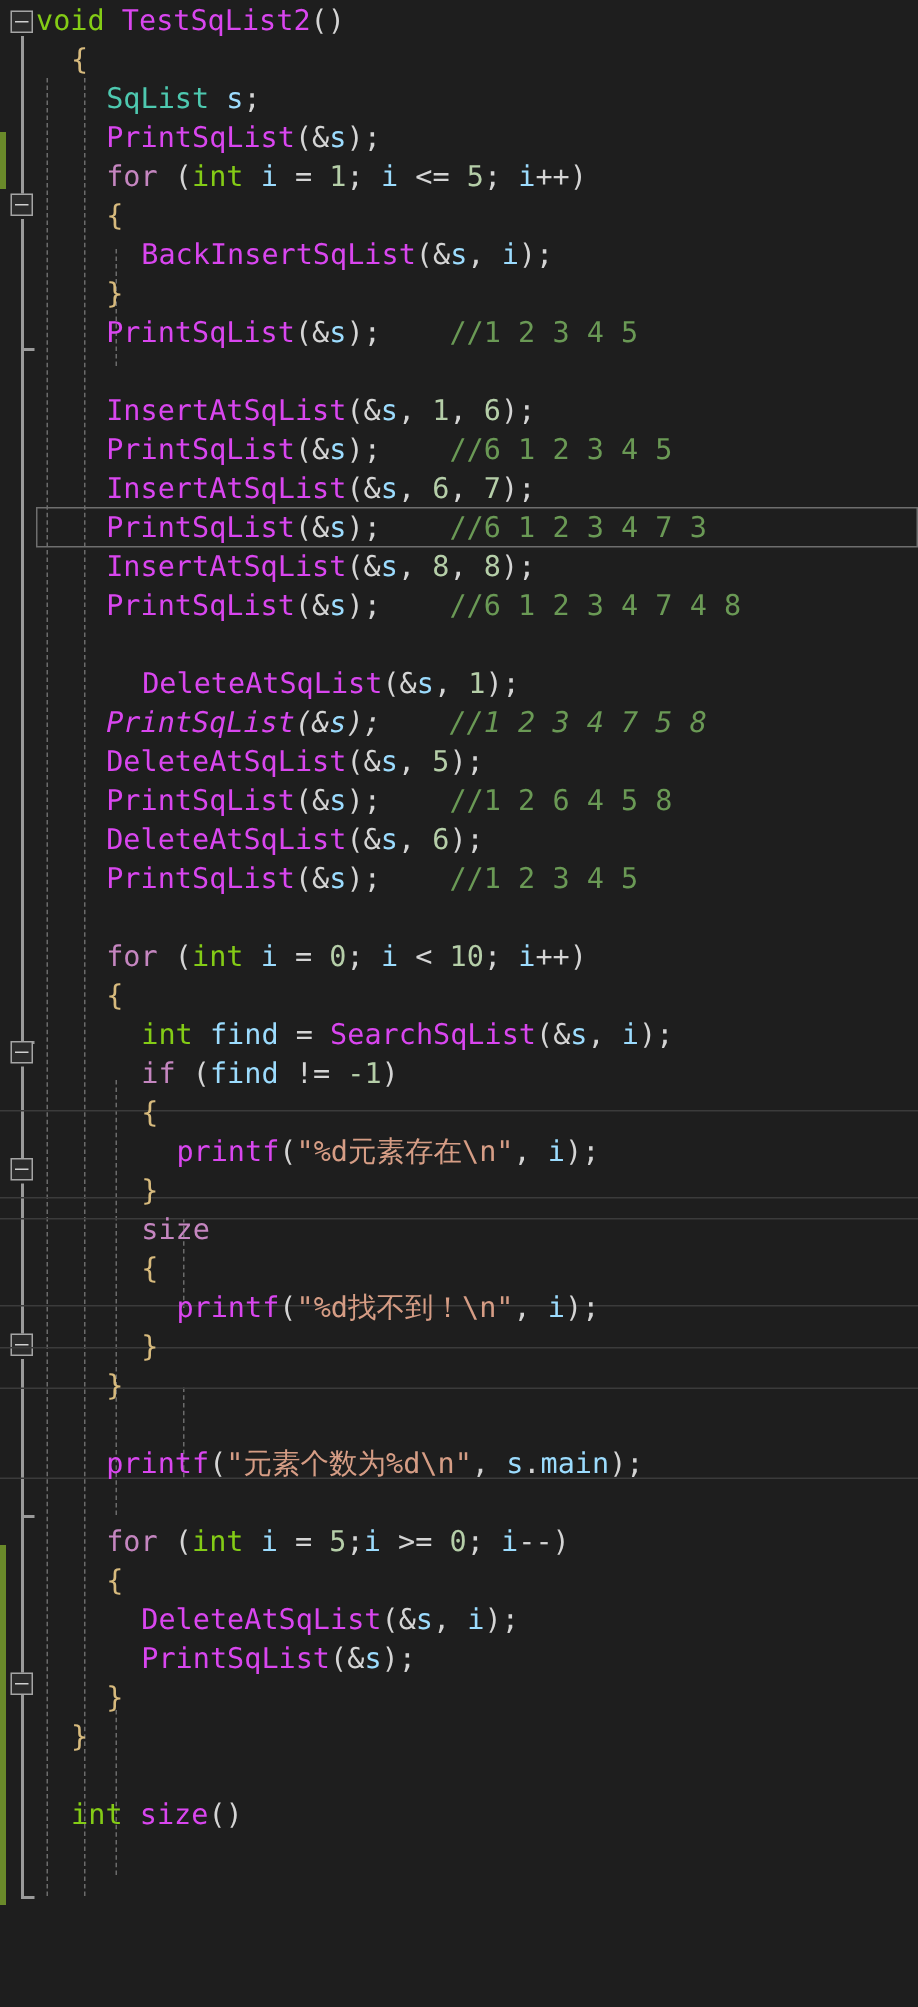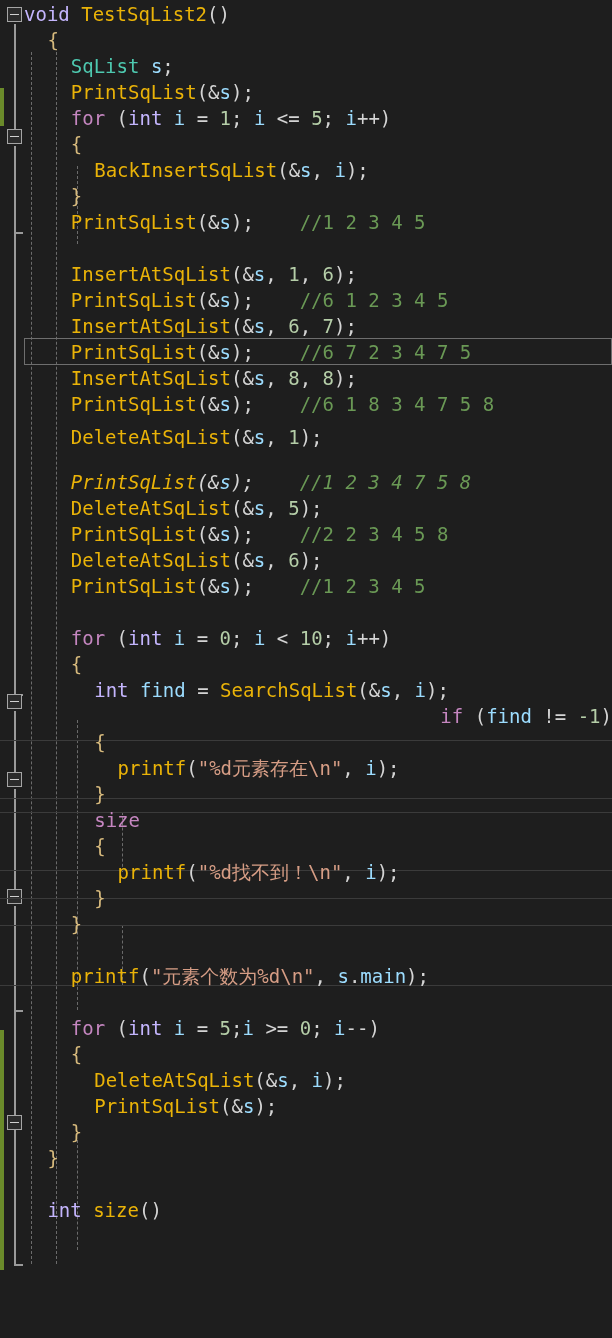--- a/index.html
+++ b/index.html
@@ -43,23 +43,23 @@
   .line{
     position:absolute;left:0;right:0;height:26px;
     line-height:26px;
     font-size:19px;
     white-space:pre;
     color:#d4d4d4;
     letter-spacing:0px;
   }
   .line .txt{display:inline-block;}
   .kw   {color:#c586c0;}   
-  .type {color:#c4b5fd;}   
+  .type {color:#84cc16;}   
   .cls  {color:#4ec9b0;}   
-  .fn   {color:#eab308;}   
+  .fn   {color:#d946ef;}   
   .var  {color:#9cdcfe;}   
   .num  {color:#b5cea8;}   
   .str  {color:#d69d85;}   
   .cmt  {color:#6a9955;}   
   .pun  {color:#d4d4d4;}   
   .brc  {color:#d7ba7d;}   
 </style>
 </head>
 <body>
 
@@ -117,35 +117,35 @@
       <div class="line" style="top: 79px;"><span style="display: inline-block; width: 70.8px;"></span><span class="txt fn">PrintSqList</span><span class="txt pun">(&amp;</span><span class="txt var">s</span><span class="txt pun">);</span></div>
       <div class="line" style="top: 105px;"><span style="display: inline-block; width: 70.8px;"></span><span class="txt kw">for</span><span class="txt pun"> (</span><span class="txt type">int</span><span class="txt pun"> </span><span class="txt var">i</span><span class="txt pun"> = </span><span class="txt num">1</span><span class="txt pun">; </span><span class="txt var">i</span><span class="txt pun"> &lt;= </span><span class="txt num">5</span><span class="txt pun">; </span><span class="txt var">i</span><span class="txt pun">++)</span></div>
       <div class="line" style="top: 131px;"><span style="display: inline-block; width: 70.8px;"></span><span class="txt brc">{</span></div>
       <div class="line" style="top: 157px;"><span style="display: inline-block; width: 94.2px;"></span><span class="txt fn">BackInsertSqList</span><span class="txt pun">(&amp;</span><span class="txt var">s</span><span class="txt pun">, </span><span class="txt var">i</span><span class="txt pun">);</span></div>
       <div class="line" style="top: 183px;"><span style="display: inline-block; width: 70.8px;"></span><span class="txt brc">}</span></div>
       <div class="line" style="top: 209px;"><span style="display: inline-block; width: 70.8px;"></span><span class="txt fn">PrintSqList</span><span class="txt pun">(&amp;</span><span class="txt var">s</span><span class="txt pun">);</span><span class="txt pun">    </span><span class="txt cmt">//1 2 3 4 5</span></div>
       <div class="line" style="top: 235px;"><span style="display: inline-block; width: 24px;"></span></div>
       <div class="line" style="top: 261px;"><span style="display: inline-block; width: 70.8px;"></span><span class="txt fn">InsertAtSqList</span><span class="txt pun">(&amp;</span><span class="txt var">s</span><span class="txt pun">, </span><span class="txt num">1</span><span class="txt pun">, </span><span class="txt num">6</span><span class="txt pun">);</span></div>
       <div class="line" style="top: 287px;"><span style="display: inline-block; width: 70.8px;"></span><span class="txt fn">PrintSqList</span><span class="txt pun">(&amp;</span><span class="txt var">s</span><span class="txt pun">);</span><span class="txt pun">    </span><span class="txt cmt">//6 1 2 3 4 5</span></div>
       <div class="line" style="top: 313px;"><span style="display: inline-block; width: 70.8px;"></span><span class="txt fn">InsertAtSqList</span><span class="txt pun">(&amp;</span><span class="txt var">s</span><span class="txt pun">, </span><span class="txt num">6</span><span class="txt pun">, </span><span class="txt num">7</span><span class="txt pun">);</span></div>
-      <div class="line" style="top: 339px;"><span style="display: inline-block; width: 70.8px;"></span><span class="txt fn">PrintSqList</span><span class="txt pun">(&amp;</span><span class="txt var">s</span><span class="txt pun">);</span><span class="txt pun">    </span><span class="txt cmt">//6 7 2 3 4 7 5</span></div>
+      <div class="line" style="top: 339px;"><span style="display: inline-block; width: 70.8px;"></span><span class="txt fn">PrintSqList</span><span class="txt pun">(&amp;</span><span class="txt var">s</span><span class="txt pun">);</span><span class="txt pun">    </span><span class="txt cmt">//6 1 2 3 4 7 3</span></div>
       <div class="line" style="top: 365px;"><span style="display: inline-block; width: 70.8px;"></span><span class="txt fn">InsertAtSqList</span><span class="txt pun">(&amp;</span><span class="txt var">s</span><span class="txt pun">, </span><span class="txt num">8</span><span class="txt pun">, </span><span class="txt num">8</span><span class="txt pun">);</span></div>
-      <div class="line" style="top: 391px;"><span style="display: inline-block; width: 70.8px;"></span><span class="txt fn">PrintSqList</span><span class="txt pun">(&amp;</span><span class="txt var">s</span><span class="txt pun">);</span><span class="txt pun">    </span><span class="txt cmt">//6 1 8 3 4 7 5 8</span></div>
+      <div class="line" style="top: 391px;"><span style="display: inline-block; width: 70.8px;"></span><span class="txt fn">PrintSqList</span><span class="txt pun">(&amp;</span><span class="txt var">s</span><span class="txt pun">);</span><span class="txt pun">    </span><span class="txt cmt">//6 1 2 3 4 7 4 8</span></div>
       <div class="line" style="top: 417px;"><span style="display: inline-block; width: 24px;"></span></div>
-      <div class="line" style="top: 424px;"><span style="display: inline-block; width: 70.8px;"></span><span class="txt fn">DeleteAtSqList</span><span class="txt pun">(&amp;</span><span class="txt var">s</span><span class="txt pun">, </span><span class="txt num">1</span><span class="txt pun">);</span></div>
+      <div class="line" style="top: 443px; padding-left: 24px;"><span style="display: inline-block; width: 70.8px;"></span><span class="txt fn">DeleteAtSqList</span><span class="txt pun">(&amp;</span><span class="txt var">s</span><span class="txt pun">, </span><span class="txt num">1</span><span class="txt pun">);</span></div>
       <div class="line" style="top: 469px; font-style: italic;"><span style="display: inline-block; width: 70.8px;"></span><span class="txt fn">PrintSqList</span><span class="txt pun">(&amp;</span><span class="txt var">s</span><span class="txt pun">);</span><span class="txt pun">    </span><span class="txt cmt">//1 2 3 4 7 5 8</span></div>
       <div class="line" style="top: 495px;"><span style="display: inline-block; width: 70.8px;"></span><span class="txt fn">DeleteAtSqList</span><span class="txt pun">(&amp;</span><span class="txt var">s</span><span class="txt pun">, </span><span class="txt num">5</span><span class="txt pun">);</span></div>
-      <div class="line" style="top: 521px;"><span style="display: inline-block; width: 70.8px;"></span><span class="txt fn">PrintSqList</span><span class="txt pun">(&amp;</span><span class="txt var">s</span><span class="txt pun">);</span><span class="txt pun">    </span><span class="txt cmt">//2 2 3 4 5 8</span></div>
+      <div class="line" style="top: 521px;"><span style="display: inline-block; width: 70.8px;"></span><span class="txt fn">PrintSqList</span><span class="txt pun">(&amp;</span><span class="txt var">s</span><span class="txt pun">);</span><span class="txt pun">    </span><span class="txt cmt">//1 2 6 4 5 8</span></div>
       <div class="line" style="top: 547px;"><span style="display: inline-block; width: 70.8px;"></span><span class="txt fn">DeleteAtSqList</span><span class="txt pun">(&amp;</span><span class="txt var">s</span><span class="txt pun">, </span><span class="txt num">6</span><span class="txt pun">);</span></div>
       <div class="line" style="top: 573px;"><span style="display: inline-block; width: 70.8px;"></span><span class="txt fn">PrintSqList</span><span class="txt pun">(&amp;</span><span class="txt var">s</span><span class="txt pun">);</span><span class="txt pun">    </span><span class="txt cmt">//1 2 3 4 5</span></div>
       <div class="line" style="top: 599px;"><span style="display: inline-block; width: 24px;"></span></div>
       <div class="line" style="top: 625px;"><span style="display: inline-block; width: 70.8px;"></span><span class="txt kw">for</span><span class="txt pun"> (</span><span class="txt type">int</span><span class="txt pun"> </span><span class="txt var">i</span><span class="txt pun"> = </span><span class="txt num">0</span><span class="txt pun">; </span><span class="txt var">i</span><span class="txt pun"> &lt; </span><span class="txt num">10</span><span class="txt pun">; </span><span class="txt var">i</span><span class="txt pun">++)</span></div>
       <div class="line" style="top: 651px;"><span style="display: inline-block; width: 70.8px;"></span><span class="txt brc">{</span></div>
       <div class="line" style="top: 677px;"><span style="display: inline-block; width: 94.2px;"></span><span class="txt type">int</span><span class="txt pun"> </span><span class="txt var">find</span><span class="txt pun"> = </span><span class="txt fn">SearchSqList</span><span class="txt pun">(&amp;</span><span class="txt var">s</span><span class="txt pun">, </span><span class="txt var">i</span><span class="txt pun">);</span></div>
-      <div class="line" style="top: 703px; text-align: right;"><span style="display: inline-block; width: 94.2px;"></span><span class="txt kw">if</span><span class="txt pun"> (</span><span class="txt var">find</span><span class="txt pun"> != </span><span class="txt num">-1</span><span class="txt pun">)</span></div>
+      <div class="line" style="top: 703px;"><span style="display: inline-block; width: 94.2px;"></span><span class="txt kw">if</span><span class="txt pun"> (</span><span class="txt var">find</span><span class="txt pun"> != </span><span class="txt num">-1</span><span class="txt pun">)</span></div>
       <div class="line" style="top: 729px;"><span style="display: inline-block; width: 94.2px;"></span><span class="txt brc">{</span></div>
       <div class="line" style="top: 755px;"><span style="display: inline-block; width: 117.6px;"></span><span class="txt fn">printf</span><span class="txt pun">(</span><span class="txt str">"%d元素存在\n"</span><span class="txt pun">, </span><span class="txt var">i</span><span class="txt pun">);</span></div>
       <div class="line" style="top: 781px;"><span style="display: inline-block; width: 94.2px;"></span><span class="txt brc">}</span></div>
       <div class="line" style="top: 807px;"><span style="display: inline-block; width: 94.2px;"></span><span class="txt kw">size</span></div>
       <div class="line" style="top: 833px;"><span style="display: inline-block; width: 94.2px;"></span><span class="txt brc">{</span></div>
       <div class="line" style="top: 859px;"><span style="display: inline-block; width: 117.6px;"></span><span class="txt fn">printf</span><span class="txt pun">(</span><span class="txt str">"%d找不到！\n"</span><span class="txt pun">, </span><span class="txt var">i</span><span class="txt pun">);</span></div>
       <div class="line" style="top: 885px;"><span style="display: inline-block; width: 94.2px;"></span><span class="txt brc">}</span></div>
       <div class="line" style="top: 911px;"><span style="display: inline-block; width: 70.8px;"></span><span class="txt brc">}</span></div>
       <div class="line" style="top: 937px;"><span style="display: inline-block; width: 24px;"></span></div>
       <div class="line" style="top: 963px;"><span style="display: inline-block; width: 70.8px;"></span><span class="txt fn">printf</span><span class="txt pun">(</span><span class="txt str">"元素个数为%d\n"</span><span class="txt pun">, </span><span class="txt var">s</span><span class="txt pun">.</span><span class="txt var">main</span><span class="txt pun">);</span></div>

